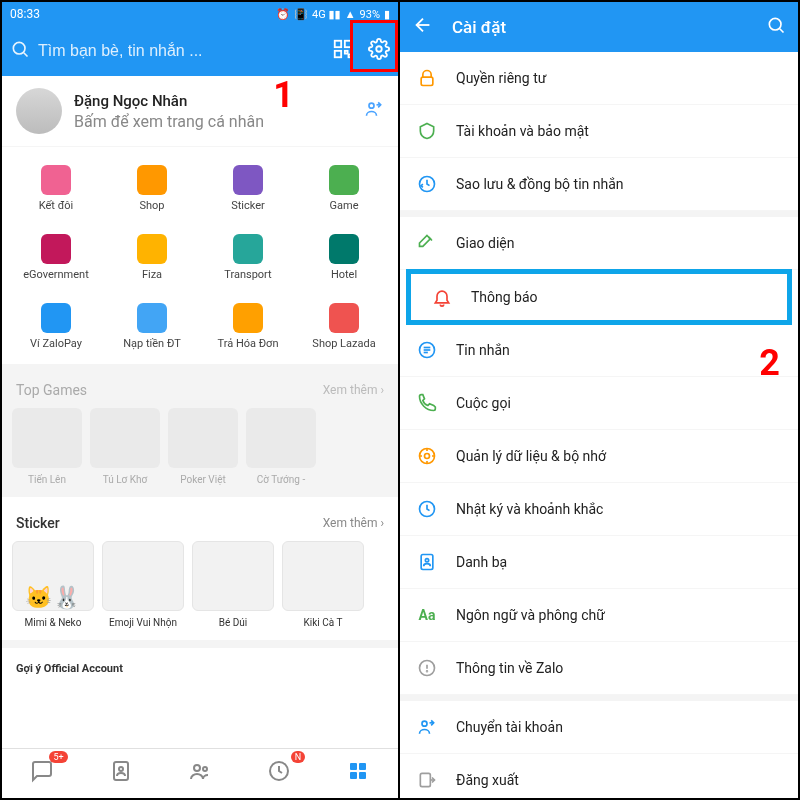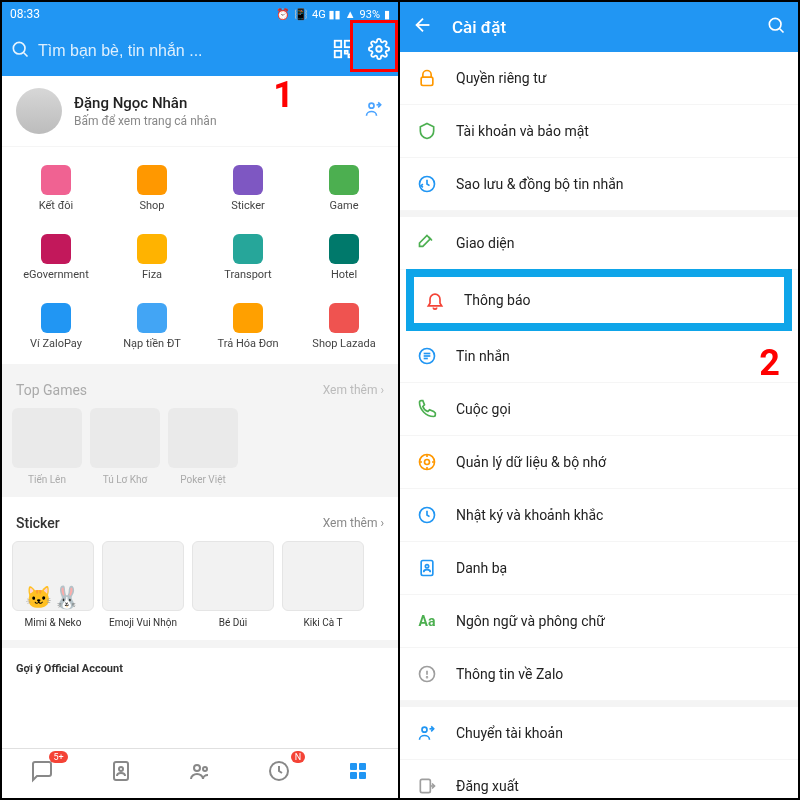--- a/index.html
+++ b/index.html
@@ -16,21 +16,21 @@
   .search-header .search-input { flex: 1; background: transparent; border: none; color: #fff; font-size: 16px; outline: none; }
   .search-header .search-input::placeholder { color: rgba(255,255,255,0.85); }
   .header-icons { display: flex; align-items: center; gap: 14px; color: #fff; }
   .red-box-1 { position: absolute; top: 18px; right: 0px; width: 48px; height: 52px; border: 3px solid #f00; z-index: 10; }
   .step-label-1 { position: absolute; top: 72px; right: 104px; color: #f00; font-size: 36px; font-weight: bold; z-index: 10; }
   
   .profile { display: flex; align-items: center; padding: 12px 14px; gap: 12px; border-bottom: 1px solid rgba(0,0,0,0.04); }
   .avatar { width: 46px; height: 46px; border-radius: 50%; background: linear-gradient(#d7d7d7,#bcbcbc); }
   .profile-text { flex: 1; }
   .profile-name { font-size: 15px; font-weight: 500; color: #222; }
-  .profile-sub { font-size: 12px; color: #888; margin-top: 2px; }
+  .profile-sub { font-size: 16px; color: #888; margin-top: 2px; }
   .swap-icon { color: #4aa3ff; font-size: 18px; }
   
   .app-grid { display: grid; grid-template-columns: repeat(4,1fr); padding: 12px 6px 4px; gap: 6px 0; }
   .app-item { display: flex; flex-direction: column; align-items: center; gap: 4px; padding: 6px 2px 10px; }
   .app-icon { width: 30px; height: 30px; border-radius: 6px; display: flex; align-items: center; justify-content: center; color: #fff; font-size: 16px; }
   .app-label { font-size: 11px; color: #444; text-align: center; }
   
   .pink { background: #f06292; } .orange { background: #ff9800; } .purple { background: #7e57c2; }
   .green { background: #4caf50; } .dpurple { background: #c2185b; } .yellow { background: #ffb300; }
   .teal { background: #26a69a; } .teal2 { background: #00796b; } .blue { background: #2196F3; }
@@ -53,21 +53,21 @@
   
   .bottom-nav { position: absolute; bottom: 0; left: 0; right: 0; height: 50px; border-top: 1px solid #e0e0e0; background: #fff; display: flex; justify-content: space-around; align-items: center; }
   .nav-item { position: relative; color: #888; font-size: 20px; padding: 4px 6px; }
   .nav-item.active { color: #2196F3; }
   .badge { position: absolute; top: -4px; right: -8px; background: #f44336; color: #fff; font-size: 9px; border-radius: 8px; padding: 1px 4px; min-width: 14px; text-align: center; }
   
   .settings-header { height: 50px; background: #2196F3; color: #fff; display: flex; align-items: center; padding: 8px 12px; gap: 18px; }
   .settings-header .title { flex: 1; font-size: 17px; font-weight: 500; }
   .settings-list { display: flex; flex-direction: column; }
   .setting-row { display: flex; align-items: center; gap: 18px; padding: 15px 16px; border-bottom: 1px solid rgba(0,0,0,0.04); font-size: 14px; color: #222; position: relative; }
-  .setting-row.hl { border: 8px solid #0ea5e9; margin: -1px 6px; padding: 12px 10px; text-align: right; }
+  .setting-row.hl { border: 5px solid #0ea5e9; margin: -1px 6px; padding: 12px 20px; text-align: right; }
   .srow-icon { width: 22px; height: 22px; display: flex; align-items: center; justify-content: center; }
   .srow-icon svg { width: 20px; height: 20px; }
   .gap8 { height: 6px; background: #f4f4f4; }
   .step-label-2 { position: absolute; top: 340px; right: 18px; color: #f00; font-size: 36px; font-weight: bold; z-index: 10; }
   
   .c-orange { color: #ff9800; } .c-green { color: #4caf50; } .c-blue { color: #2196F3; }
   .c-red { color: #f44336; }
   .c-grey { color: #9e9e9e; }
   
   .mimi { background: #fff; display: flex; align-items: flex-end; justify-content: center; }
@@ -199,20 +199,24 @@
             <div class="card-label">Tiến Lên</div>
           </div>
           <div class="card">
             <div class="card-box"></div>
             <div class="card-label">Tú Lơ Khơ</div>
           </div>
           <div class="card">
             <div class="card-box"></div>
             <div class="card-label">Poker Việt</div>
           </div>
+          <div class="card">
+            <div class="card-box"></div>
+            <div class="card-label">Cờ Tướng -</div>
+          </div>
         </div>
     </div>
 
     <div>
       <div class="section-head">
         <div class="section-title dark">Sticker</div>
         <div class="section-more" style="color:#888">Xem thêm  ›</div>
       </div>
       <div class="hscroll white" id="sticker-row">
           <div class="card" style="width: 82px;">

